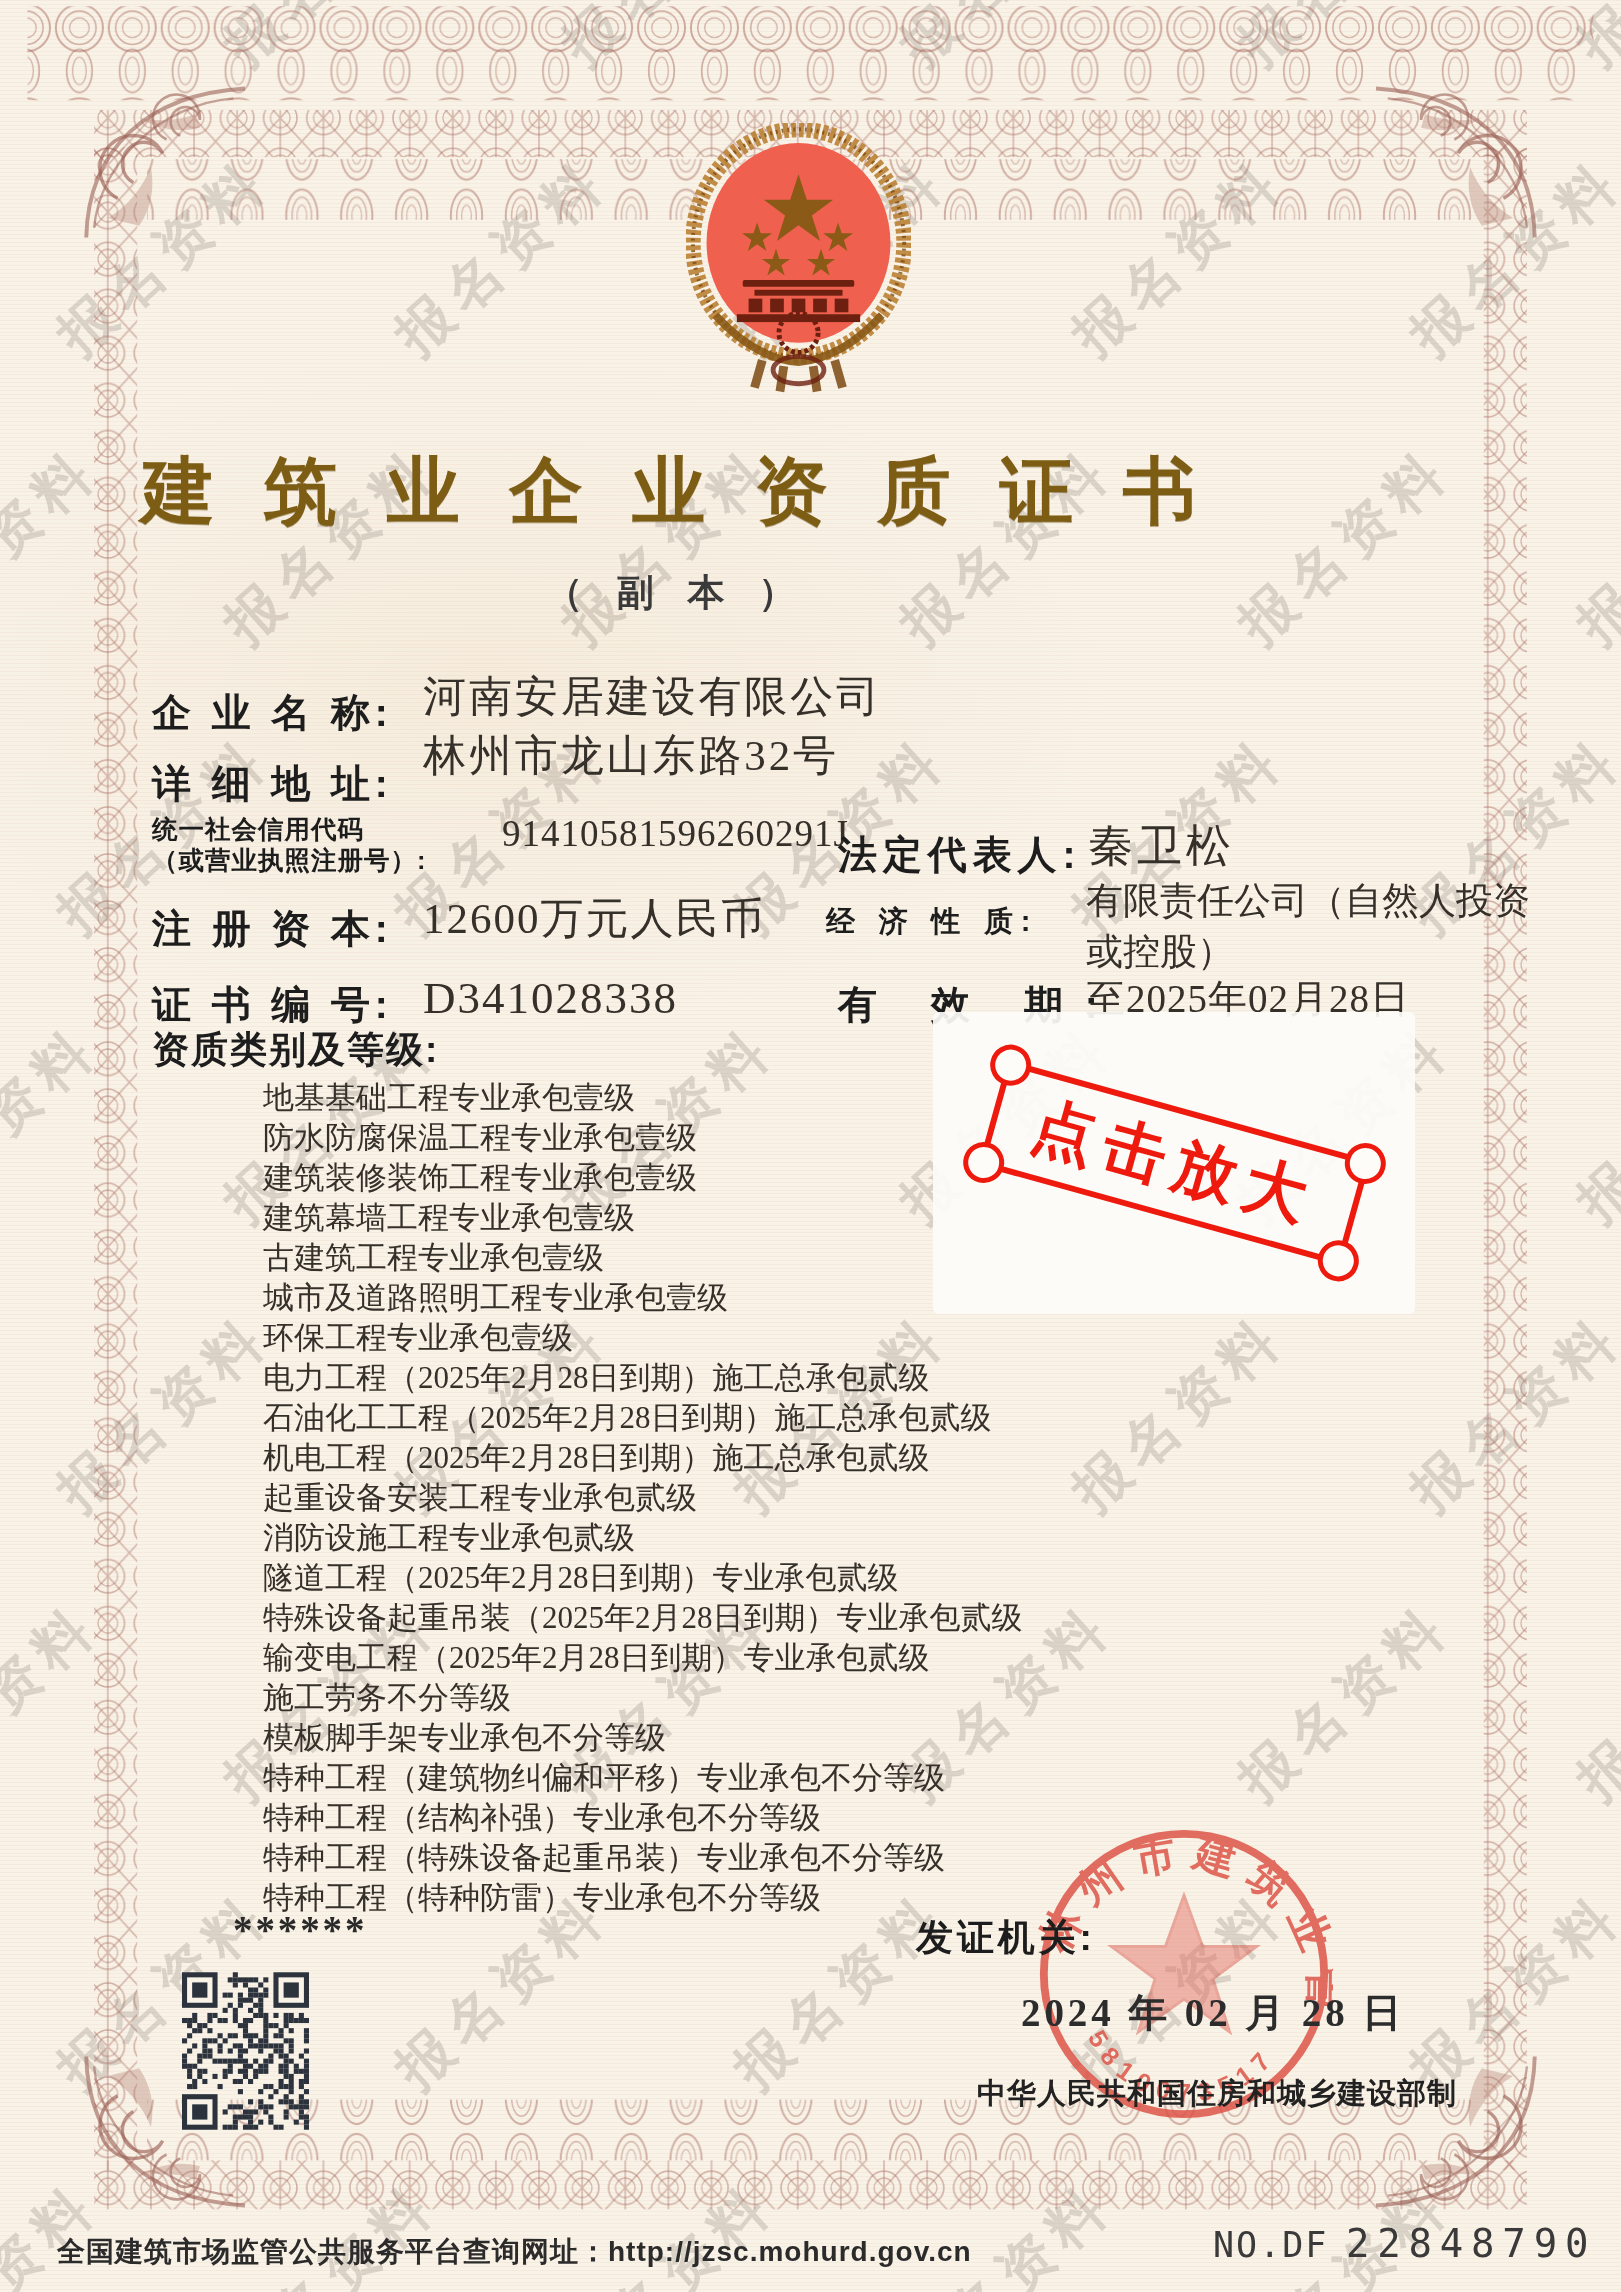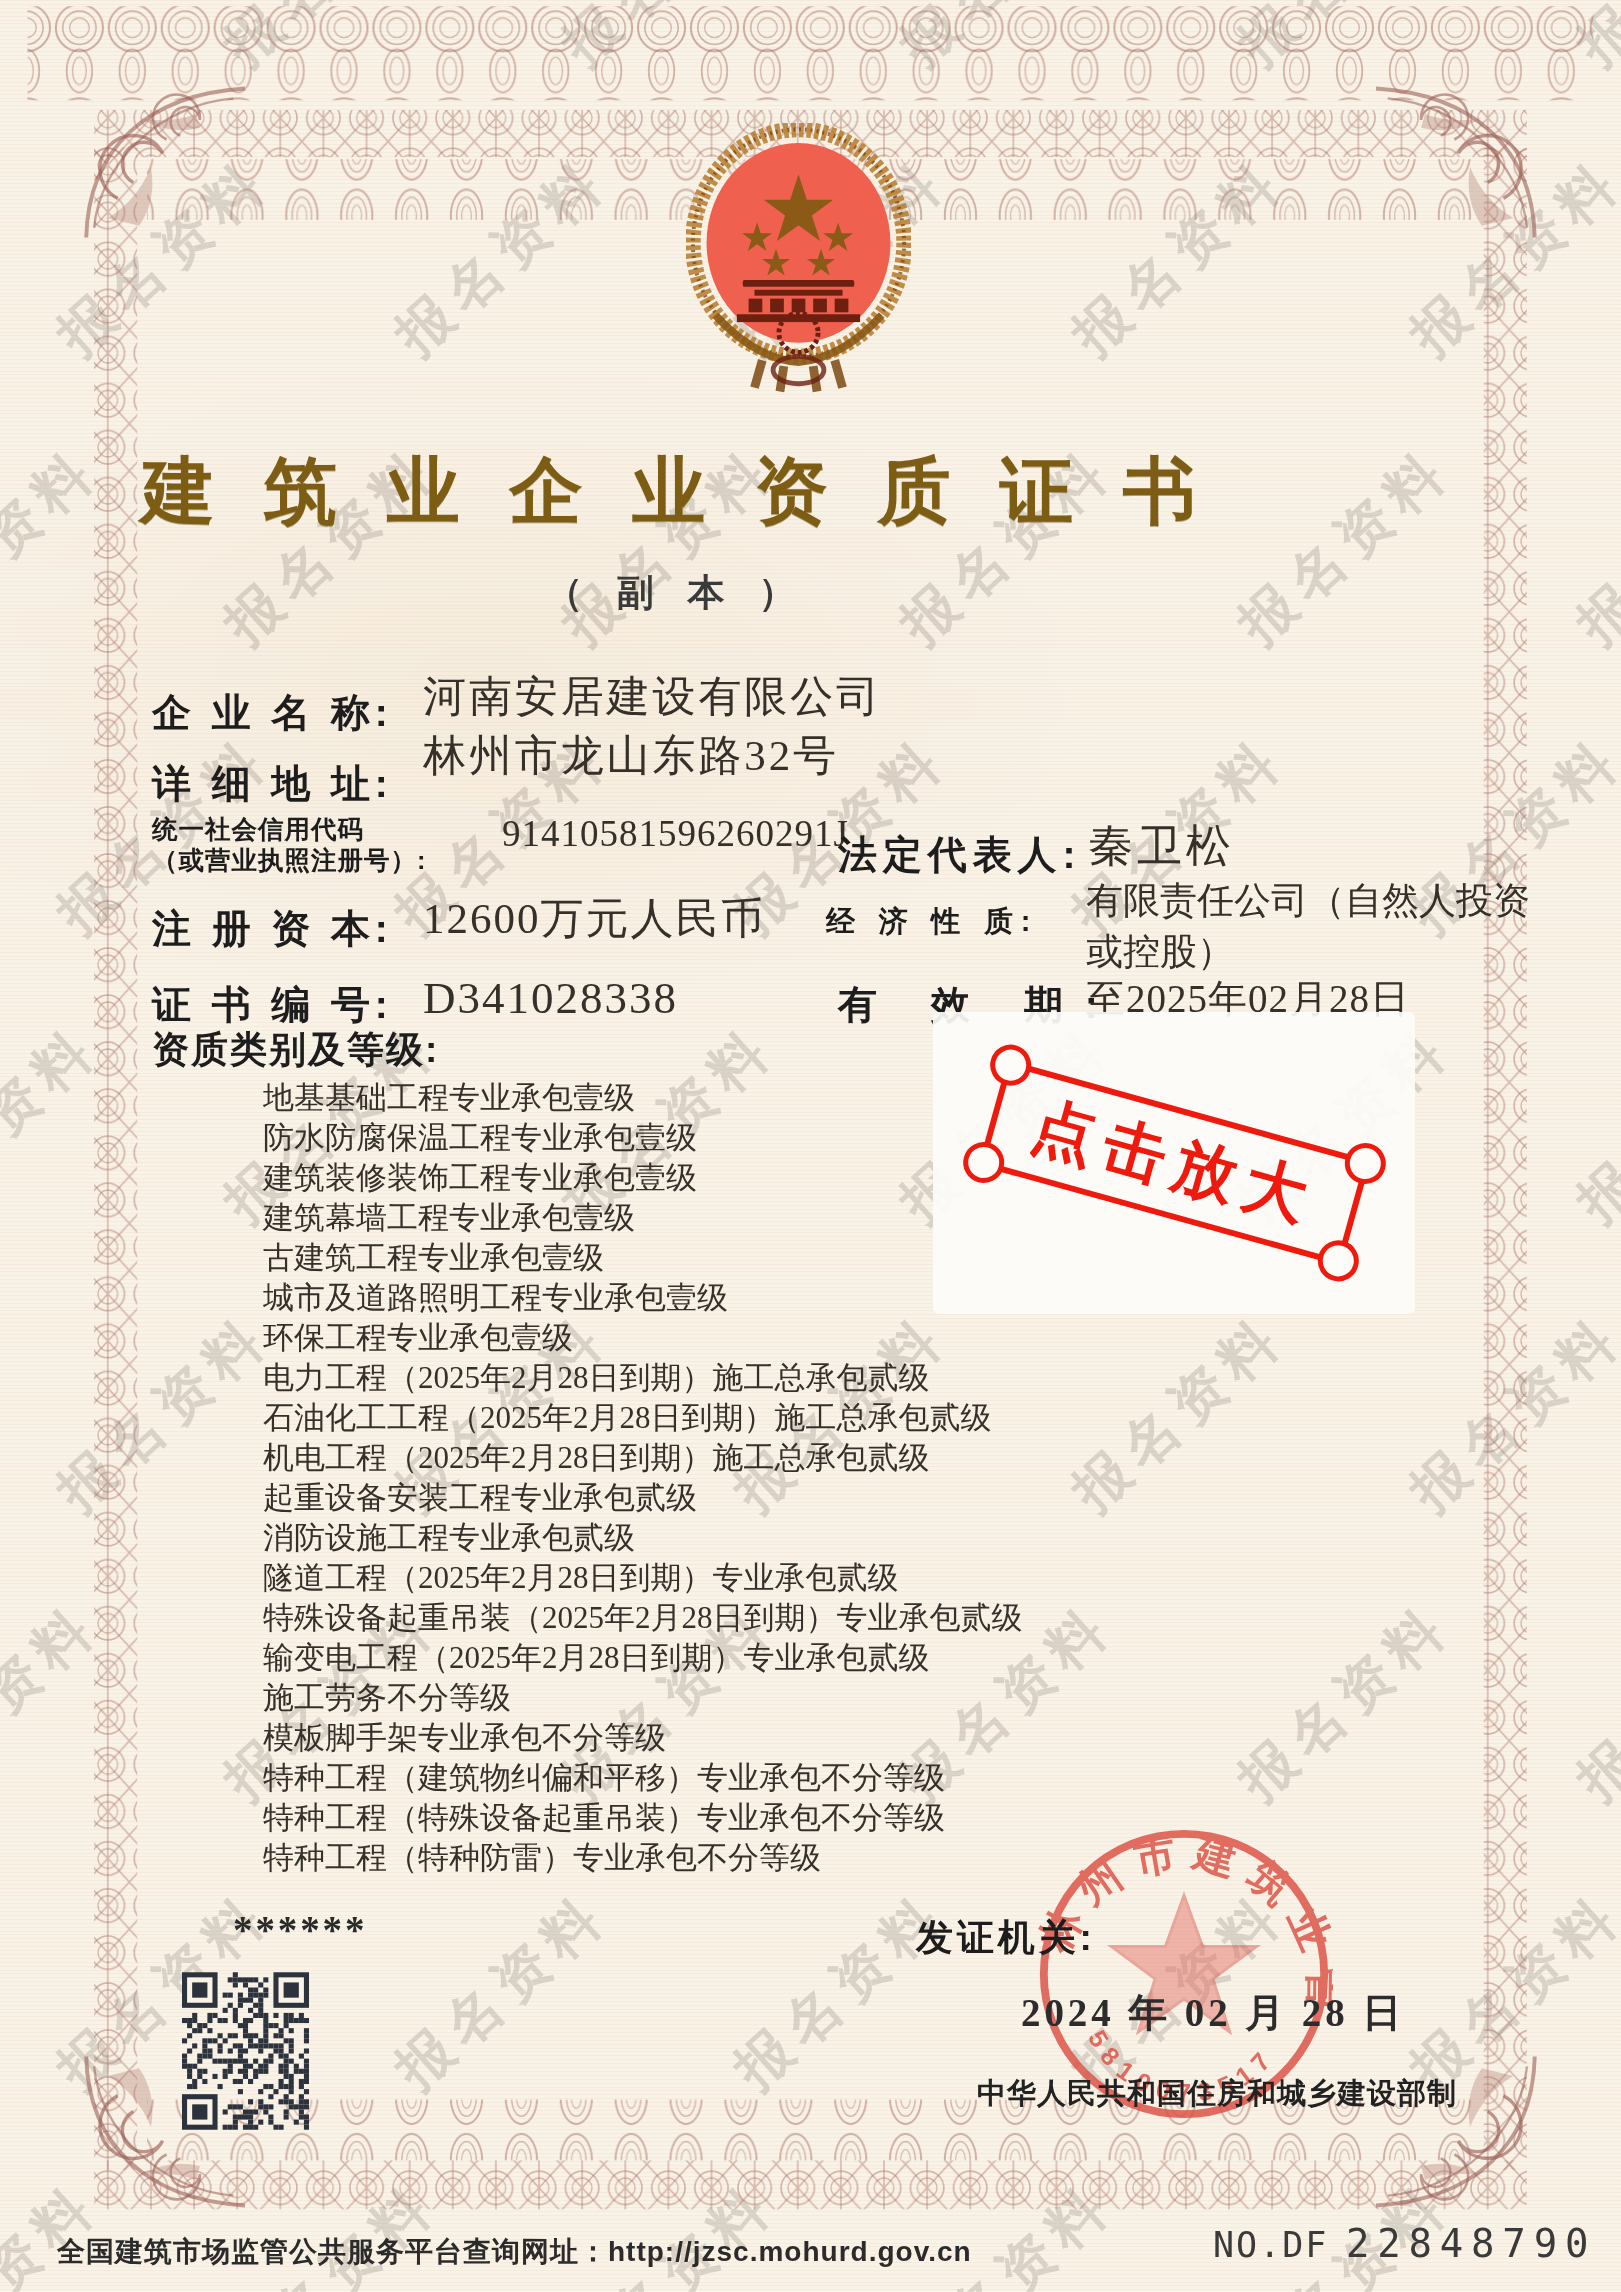--- a/index.html
+++ b/index.html
@@ -222,20 +222,21 @@
       <div class="qual-item">石油化工工程（2025年2月28日到期）施工总承包贰级</div>
       <div class="qual-item">机电工程（2025年2月28日到期）施工总承包贰级</div>
       <div class="qual-item">起重设备安装工程专业承包贰级</div>
       <div class="qual-item">消防设施工程专业承包贰级</div>
       <div class="qual-item">隧道工程（2025年2月28日到期）专业承包贰级</div>
       <div class="qual-item">特殊设备起重吊装（2025年2月28日到期）专业承包贰级</div>
       <div class="qual-item">输变电工程（2025年2月28日到期）专业承包贰级</div>
       <div class="qual-item">施工劳务不分等级</div>
       <div class="qual-item">模板脚手架专业承包不分等级</div>
       <div class="qual-item">特种工程（建筑物纠偏和平移）专业承包不分等级</div>
+      <div class="qual-item">特种工程（结构补强）专业承包不分等级</div>
       <div class="qual-item">特种工程（特殊设备起重吊装）专业承包不分等级</div>
       <div class="qual-item">特种工程（特种防雷）专业承包不分等级</div>
     </div>
   <div class="abs stars">******</div>
 
   <div class="abs overlay-patch">
     <div class="stamp">
       <span class="notch tl"></span>
       <span class="notch tr"></span>
       <span class="notch bl"></span>

